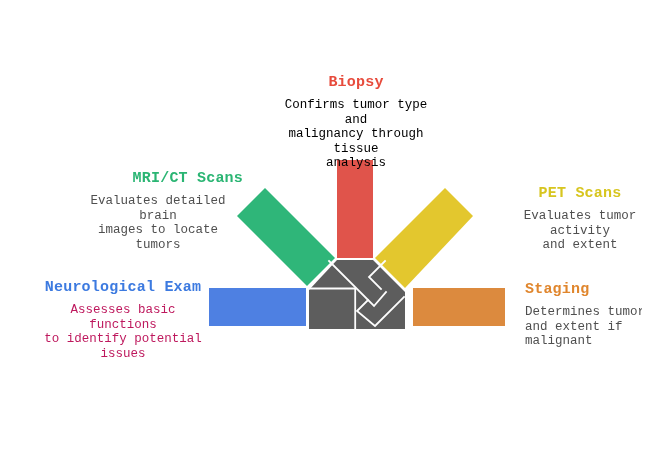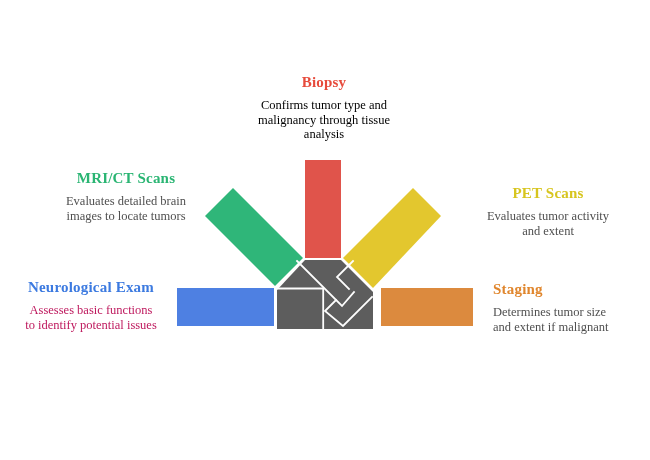--- a/index.html
+++ b/index.html
@@ -1,21 +1,22 @@
 <!DOCTYPE html>
 <html><head>
 <meta charset="utf-8">
 <style>
   html,body { margin:0; padding:0; background:#ffffff; }
   .canvas {
     position:relative;
     width:610px; height:460px;
     background:#ffffff;
     overflow:hidden;
-    font-family:Liberation Serif, serif;
+    font-family:Liberation Mono, monospace;
+    margin-left:32px;
   }
   .graphic {
     position:absolute; left:0; top:0;
   }
   .label { position:absolute; }
   .label .title {
     font-size:15px;
     font-weight:bold;
     letter-spacing:0.2px;
   }
@@ -61,21 +62,21 @@
   </svg>
 
   <div class="label pos-top align-center">
     <div class="title" style="color: rgb(231, 75, 60);">Biopsy</div>
     <div class="desc" style="color: #000000;">Confirms tumor type and
 malignancy through tissue
 analysis</div>
   </div>
 
   <div class="label pos-upper-left align-center">
-    <div class="title" style="color: rgb(42, 181, 115);">MRI/CT Scans</div>
+    <div class="title" style="color: rgb(42, 181, 115); text-align: right;">MRI/CT Scans</div>
     <div class="desc" style="color: rgb(79, 79, 79);">Evaluates detailed brain
 images to locate tumors</div>
   </div>
 
   <div class="label pos-upper-right align-left">
     <div class="title" style="color: rgb(215, 197, 31);">PET Scans</div>
     <div class="desc" style="color: rgb(79, 79, 79);">Evaluates tumor activity
 and extent</div>
   </div>
 

